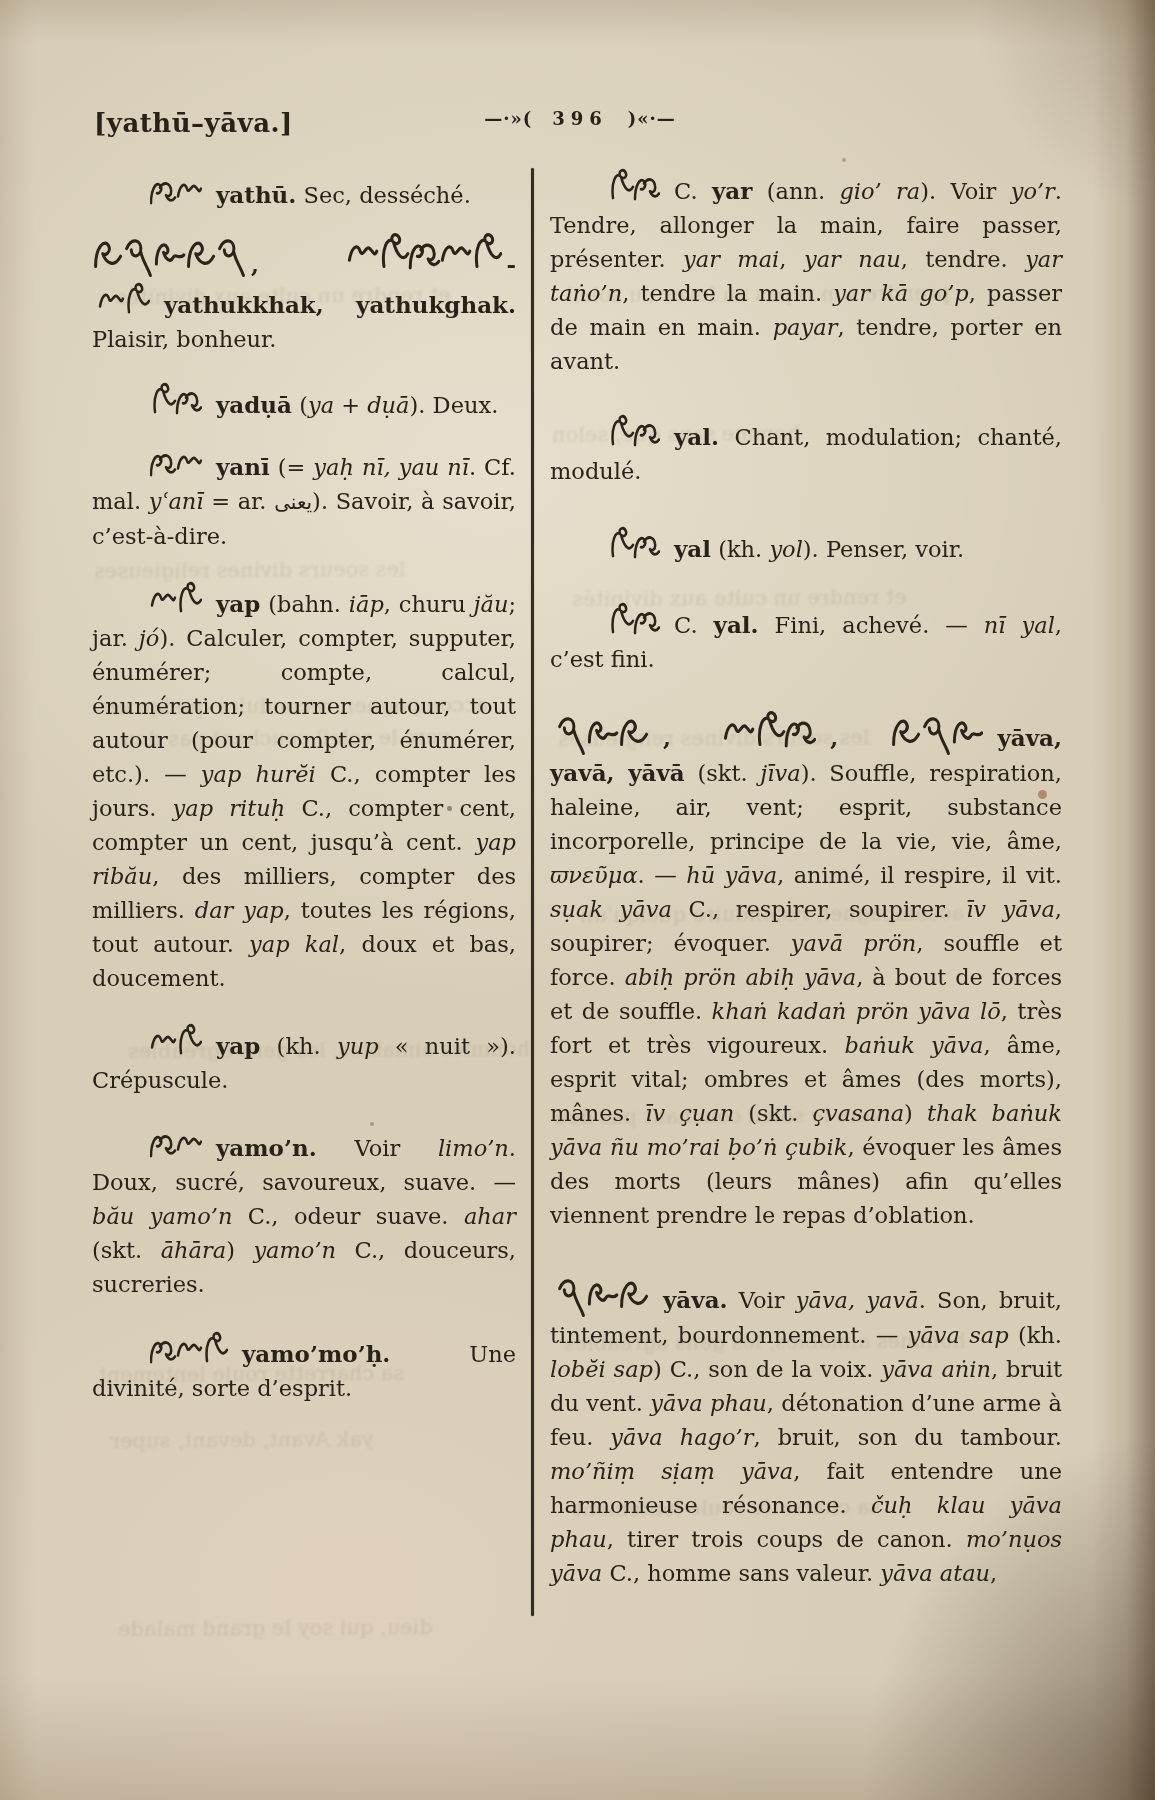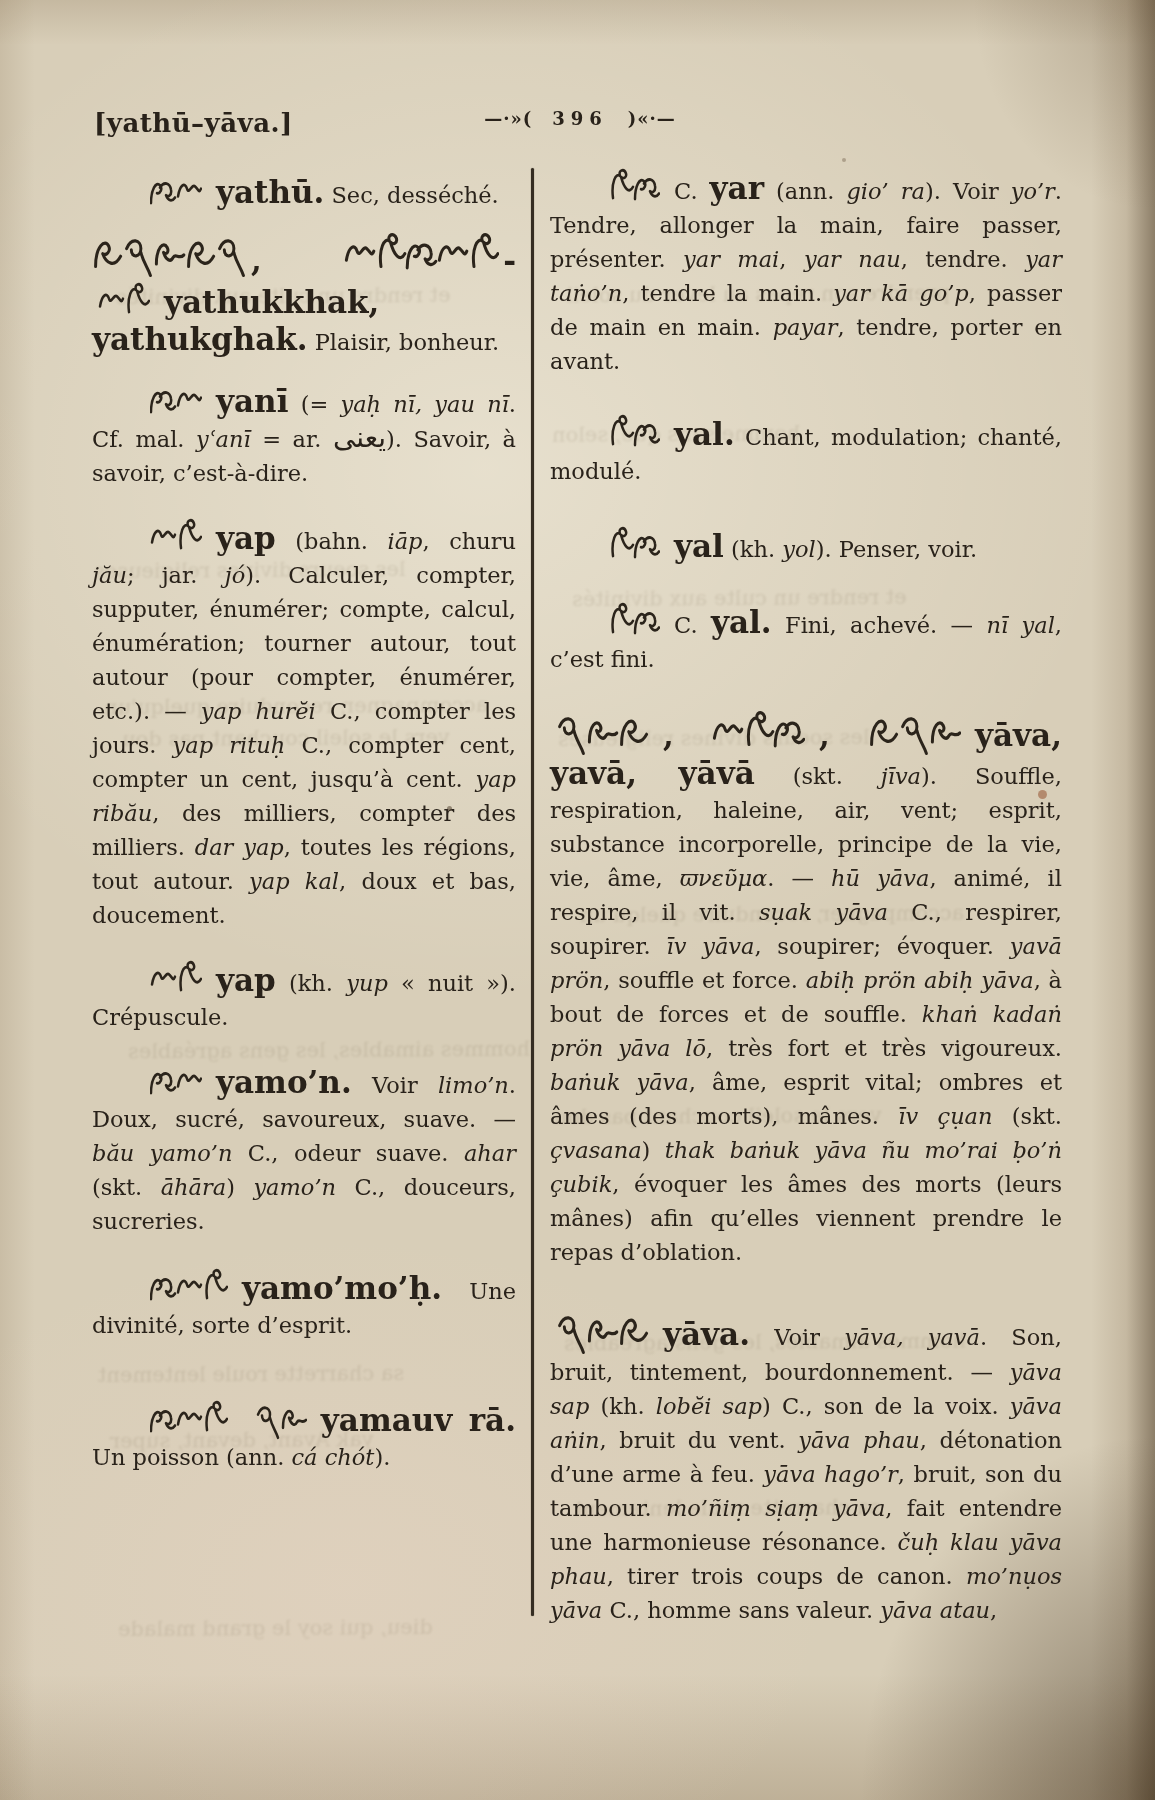--- a/index.html
+++ b/index.html
@@ -32,24 +32,24 @@
   .col{position:relative;}
   .col-left{width:424px;}
   .col-gap{width:34px;position:relative;flex:none;}
   .col-rule{position:absolute;left:15px;top:2px;width:3px;height:1448px;background:#352d22;border-radius:2px;
     box-shadow:0 0 1px rgba(53,45,34,.8);}
   .col-right{width:512px;}
 
   p.entry{margin:0;font-size:22.5px;line-height:34px;text-align:justify;text-indent:58px;position:relative;z-index:2;}
   p.entry.noindent{text-indent:6px;}
   .seg.r{font-style:normal;}
-  .seg.b{font-weight:bold;font-size:31px;}
+  .seg.b{font-weight:bold;font-size:23px;}
   .seg.i{font-style:italic;}
   .seg.gr{font-style:italic;}
-  .seg.ar{font-family:"DejaVu Sans",sans-serif;font-size:28px;}
+  .seg.ar{font-family:"DejaVu Sans",sans-serif;font-size:20px;}
   svg.cham{margin:0 14px 0 0;vertical-align:-9px;position:relative;z-index:2;}
   svg.cham-lg{vertical-align:-10px;}
   .cham-line{display:flex;align-items:flex-end;position:relative;z-index:2;font-size:23px;font-weight:bold;}
   .cham-line .flex-gap{flex:1;}
   .cham-line svg.cham{margin-right:4px;}
 
   .ghost{position:absolute;z-index:1;transform:scaleX(-1) rotate(.4deg);filter:blur(1.2px);
     opacity:.15;font-size:21px;color:#6e5f46;white-space:nowrap;font-style:normal;}
   .spot{position:absolute;border-radius:50%;pointer-events:none;z-index:3;}
 </style>
@@ -96,20 +96,26 @@
             </g>
           </svg>
           <span class="seg b">-</span>
         </div>
         <p class="entry noindent" style="margin-top: 4px;"><svg class="cham cham-md" width="52" height="40" viewBox="0 0 52 36" preserveAspectRatio="none">
             <g fill="none" stroke="#2b241b" stroke-width="2.5" stroke-linecap="round" stroke-linejoin="round">
               <path d="M2 22 C4 11 9 9 11 15 C13 21 16 10 19 13 C22 15 23 20 25 15" transform="translate(0,0)"></path>
               <path d="M5 27 C3 13 8 4 12 7 C10 2 16 0 18 5 C19 9 15 10 13 8 C16 18 21 24 25 17" transform="translate(26,0)"></path>
             </g>
           </svg><span class="seg b">yathukkhak, yathukghak.</span><span class="seg r"> Plaisir, bonheur.</span></p>
+        <p class="entry" style="margin-top: 26px;"><svg class="cham cham-md" width="52" height="40" viewBox="0 0 52 36" preserveAspectRatio="none">
+            <g fill="none" stroke="#2b241b" stroke-width="2.5" stroke-linecap="round" stroke-linejoin="round">
+              <path d="M5 27 C3 13 8 4 12 7 C10 2 16 0 18 5 C19 9 15 10 13 8 C16 18 21 24 25 17" transform="translate(0,0)"></path>
+              <path d="M1 28 C1 16 6 8 10 12 C13 15 10 20 7 19 M10 14 C14 8 20 10 21 16 C22 21 18 23 16 21 C18 26 22 27 25 23" transform="translate(26,0)"></path>
+            </g>
+          </svg><span class="seg b">yadụā</span><span class="seg r"> (</span><span class="seg i">ya + dụā</span><span class="seg r">). Deux.</span></p>
         <p class="entry" style="margin-top: 22px;"><svg class="cham cham-md" width="52" height="40" viewBox="0 0 52 36" preserveAspectRatio="none">
             <g fill="none" stroke="#2b241b" stroke-width="2.5" stroke-linecap="round" stroke-linejoin="round">
               <path d="M1 28 C1 16 6 8 10 12 C13 15 10 20 7 19 M10 14 C14 8 20 10 21 16 C22 21 18 23 16 21 C18 26 22 27 25 23" transform="translate(0,0)"></path>
               <path d="M2 22 C4 11 9 9 11 15 C13 21 16 10 19 13 C22 15 23 20 25 15" transform="translate(26,0)"></path>
             </g>
           </svg><span class="seg b">yanī</span><span class="seg r"> (= </span><span class="seg i">yaḥ nī, yau nī</span><span class="seg r">. Cf. mal. </span><span class="seg i">yʿanī</span><span class="seg r"> = ar. </span><span class="seg ar">يعنى</span><span class="seg r">). Savoir, à savoir, c’est-à-dire.</span></p>
         <p class="entry" style="margin-top: 28px;"><svg class="cham cham-md" width="52" height="40" viewBox="0 0 52 36" preserveAspectRatio="none">
             <g fill="none" stroke="#2b241b" stroke-width="2.5" stroke-linecap="round" stroke-linejoin="round">
               <path d="M2 22 C4 11 9 9 11 15 C13 21 16 10 19 13 C22 15 23 20 25 15" transform="translate(0,0)"></path>
               <path d="M5 27 C3 13 8 4 12 7 C10 2 16 0 18 5 C19 9 15 10 13 8 C16 18 21 24 25 17" transform="translate(26,0)"></path>
@@ -127,32 +133,20 @@
               <path d="M2 22 C4 11 9 9 11 15 C13 21 16 10 19 13 C22 15 23 20 25 15" transform="translate(26,0)"></path>
             </g>
           </svg><span class="seg b">yamo’n.</span><span class="seg r"> Voir </span><span class="seg i">limo’n</span><span class="seg r">. Doux, sucré, savoureux, suave. — </span><span class="seg i">bău yamo’n</span><span class="seg r"> C., odeur suave. </span><span class="seg i">ahar</span><span class="seg r"> (skt. </span><span class="seg i">āhāra</span><span class="seg r">) </span><span class="seg i">yamo’n</span><span class="seg r"> C., douceurs, sucreries.</span></p>
         <p class="entry" style="margin-top: 30px;"><svg class="cham cham-md" width="78" height="40" viewBox="0 0 78 36" preserveAspectRatio="none">
             <g fill="none" stroke="#2b241b" stroke-width="2.5" stroke-linecap="round" stroke-linejoin="round">
               <path d="M1 28 C1 16 6 8 10 12 C13 15 10 20 7 19 M10 14 C14 8 20 10 21 16 C22 21 18 23 16 21 C18 26 22 27 25 23" transform="translate(0,0)"></path>
               <path d="M2 22 C4 11 9 9 11 15 C13 21 16 10 19 13 C22 15 23 20 25 15" transform="translate(26,0)"></path>
               <path d="M5 27 C3 13 8 4 12 7 C10 2 16 0 18 5 C19 9 15 10 13 8 C16 18 21 24 25 17" transform="translate(52,0)"></path>
             </g>
           </svg><span class="seg b">yamo’mo’ḥ.</span><span class="seg r"> Une divinité, sorte d’esprit.</span></p>
-        <p class="entry" style="margin-top: 58px;"><svg class="cham cham-md" width="78" height="40" viewBox="0 0 78 36" preserveAspectRatio="none">
-            <g fill="none" stroke="#2b241b" stroke-width="2.5" stroke-linecap="round" stroke-linejoin="round">
-              <path d="M1 28 C1 16 6 8 10 12 C13 15 10 20 7 19 M10 14 C14 8 20 10 21 16 C22 21 18 23 16 21 C18 26 22 27 25 23" transform="translate(0,0)"></path>
-              <path d="M2 22 C4 11 9 9 11 15 C13 21 16 10 19 13 C22 15 23 20 25 15" transform="translate(26,0)"></path>
-              <path d="M5 27 C3 13 8 4 12 7 C10 2 16 0 18 5 C19 9 15 10 13 8 C16 18 21 24 25 17" transform="translate(52,0)"></path>
-            </g>
-          </svg><span class="seg r">  </span><svg class="cham cham-md" width="52" height="40" viewBox="0 0 52 36" preserveAspectRatio="none">
-            <g fill="none" stroke="#2b241b" stroke-width="2.5" stroke-linecap="round" stroke-linejoin="round">
-              <path d="M3 13 C7 4 15 6 15 13 C15 20 7 21 7 14 M15 16 C17 24 21 28 23 34" transform="translate(0,0)"></path>
-              <path d="M2 25 C2 12 8 7 11 12 C13 16 10 18 8 16 C10 22 14 24 16 20 C18 16 21 22 25 18" transform="translate(26,0)"></path>
-            </g>
-          </svg><span class="seg b">yamauv rā.</span><span class="seg r"> Un poisson (ann. </span><span class="seg i">cá chót</span><span class="seg r">).</span></p>
         <span class="ghost" style="top: 118px; left: 24px;">et rendre un culte aux divinités</span>
         <span class="ghost" style="top: 392px; left: 2px;">les soeurs divines religieuses</span>
         <span class="ghost" style="top: 528px; left: 12px;">accompagner, reconduire quelqu'un</span>
         <span class="ghost" style="top: 560px; left: 30px;">vers le soleil couchant pas dou</span>
         <span class="ghost" style="top: 872px; left: 36px;">hommes aimables, les gens agréables</span>
         <span class="ghost" style="top: 1196px; left: 6px;">sa charrette roule lentement</span>
         <span class="ghost" style="top: 1262px; left: 18px;">yak Avant, devant, super</span>
         <span class="ghost" style="top: 1450px; left: 26px;">dieu, qui soy le grand malade</span>
       </div>
     <div class="col-gap">

